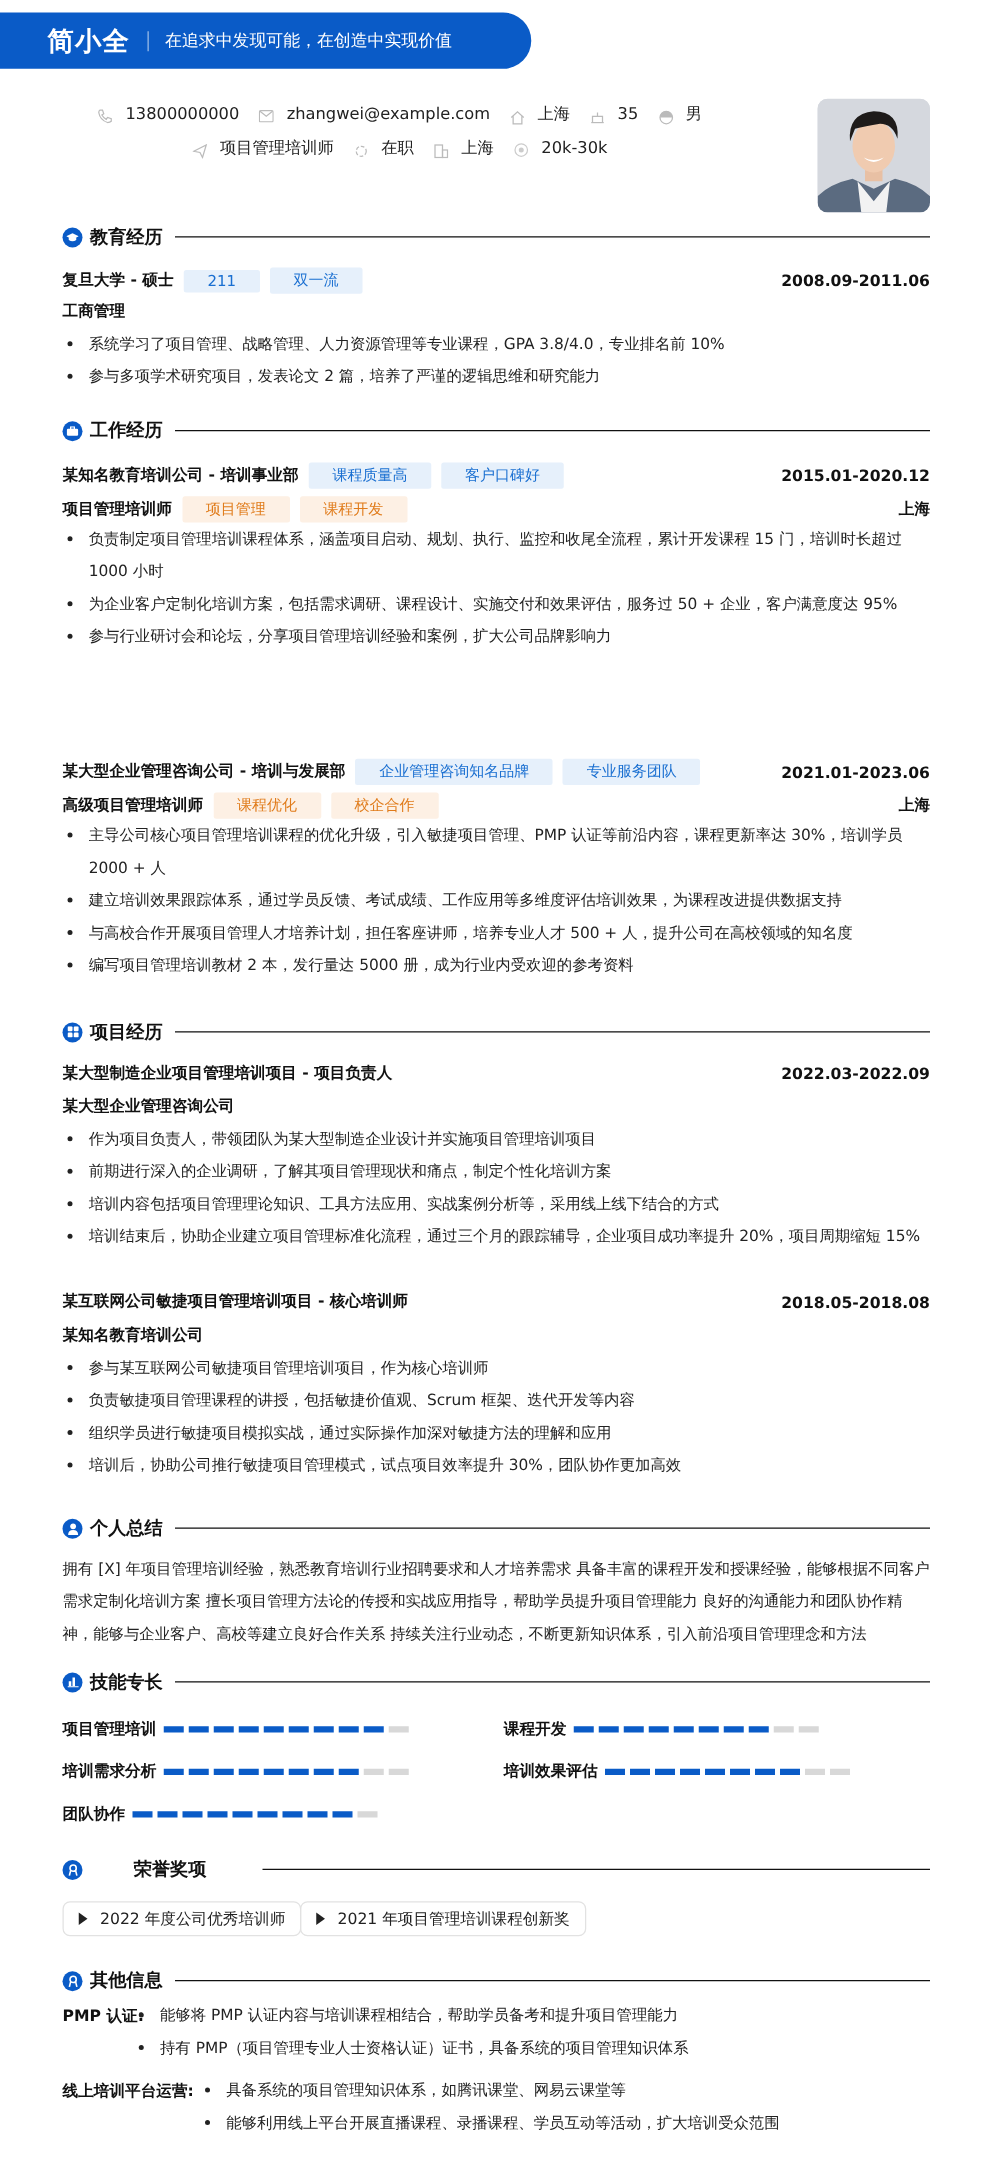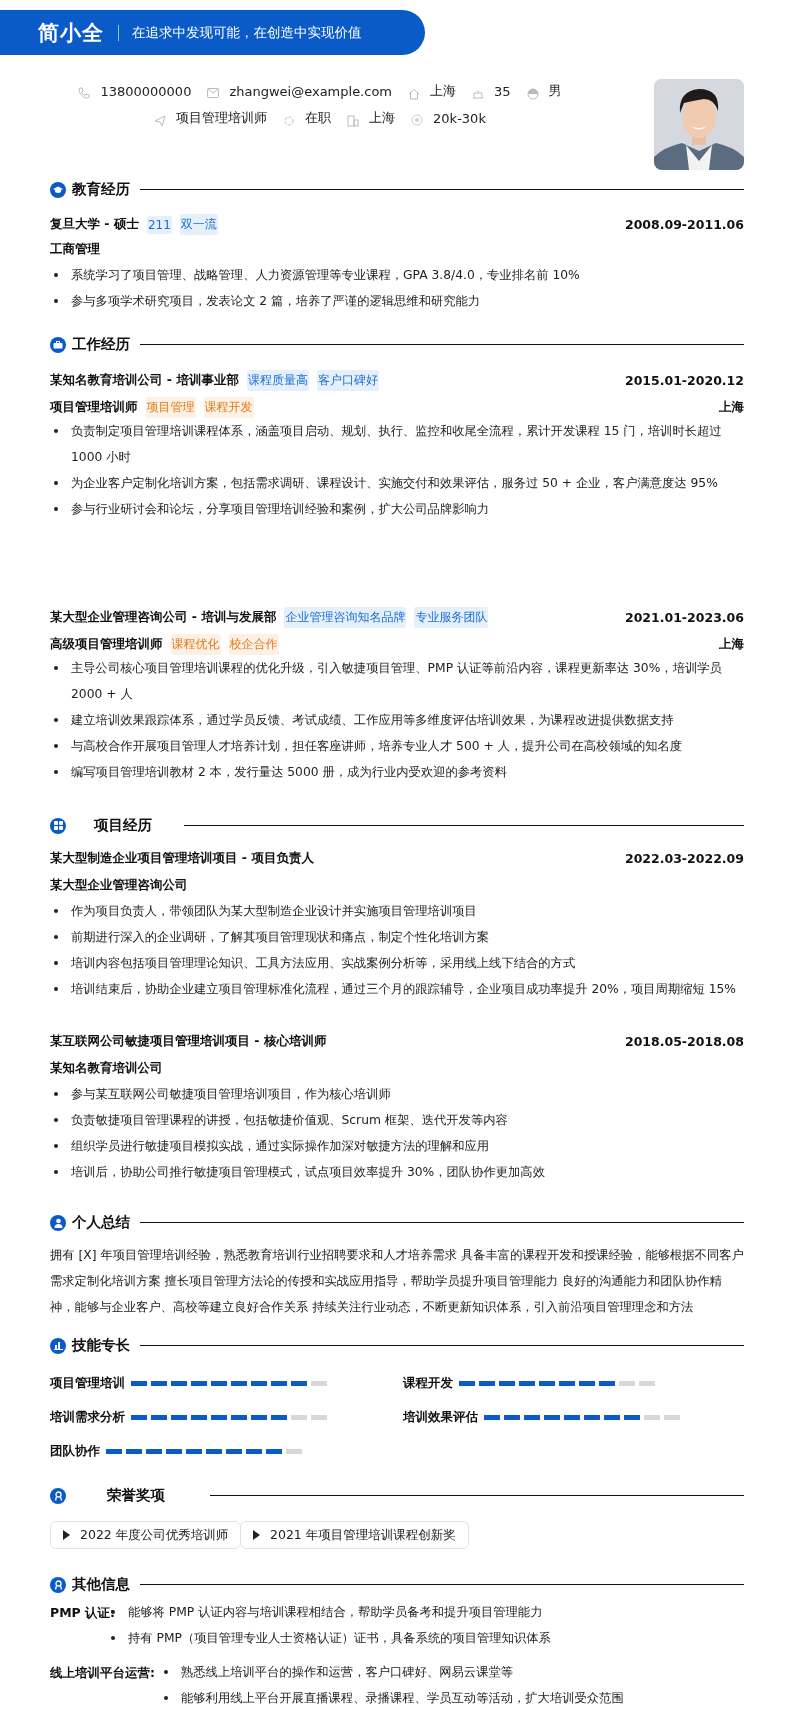--- a/index.html
+++ b/index.html
@@ -12,21 +12,21 @@
 .info{position:absolute;left:0;width:640px;display:flex;justify-content:center;align-items:center;font-size:13px;color:#222;}
 .info .it{display:flex;align-items:flex-end;margin:0 8px;}
 .info .ic{width:12px;height:12px;margin-right:10px;color:#bbb;display:inline-flex;align-items:center;justify-content:center;}
 .photo{position:absolute;left:654px;top:79px;width:90px;height:91px;border-radius:8px;overflow:hidden;background:#d6d9df;}
 .sec{position:absolute;left:50px;width:694px;display:flex;align-items:center;}
 .sec .sic{width:16px;height:16px;border-radius:50%;background:#0a5bc7;display:flex;align-items:center;justify-content:center;margin-right:6px;}
 .sec .stitle{font-size:14.5px;font-weight:bold;color:#111;}
 .sec .line{flex:1;height:1.5px;background:#111;margin-left:10px;}
 .row{position:absolute;left:50px;width:694px;display:flex;align-items:center;}
 .bold{font-weight:bold;font-size:12.5px;color:#111;}
-.tag{font-size:12px;padding:2px 1px;border-radius:2px;margin-left:8px;}
+.tag{font-size:12px;padding:2px 19px;border-radius:2px;margin-left:8px;}
 .tag.blue{background:#e6f0fb;color:#1a6fd1;}
 .tag.orange{background:#fdf0e4;color:#e07b1a;}
 .right{margin-left:auto;font-weight:bold;color:#111;}
 ul.b{position:absolute;left:50px;width:700px;list-style:none;}
 ul.b li{position:relative;padding-left:21px;font-size:12.3px;line-height:26px;color:#222;}
 ul.b li::before{content:"";position:absolute;left:4px;top:11px;width:4px;height:4px;border-radius:50%;background:#222;}
 .summary{position:absolute;left:50px;width:700px;font-size:12.3px;line-height:26px;color:#222;}
 .skill{position:absolute;display:flex;align-items:center;}
 .skill .sl{font-weight:bold;font-size:12.5px;color:#111;margin-right:6px;}
 .seg{width:16px;height:5px;margin-right:4px;background:#0a5bc7;}
@@ -202,21 +202,21 @@
   <span class="tag orange">校企合作</span>
   <span class="right">上海</span>
 </div>
 <ul class="b" style="top:655px;width:694px;">
   <li>主导公司核心项目管理培训课程的优化升级，引入敏捷项目管理、PMP 认证等前沿内容，课程更新率达 30%，培训学员 2000 + 人</li>
   <li>建立培训效果跟踪体系，通过学员反馈、考试成绩、工作应用等多维度评估培训效果，为课程改进提供数据支持</li>
   <li>与高校合作开展项目管理人才培养计划，担任客座讲师，培养专业人才 500 + 人，提升公司在高校领域的知名度</li>
   <li>编写项目管理培训教材 2 本，发行量达 5000 册，成为行业内受欢迎的参考资料</li>
 </ul>
 
-<div class="sec" style="top:816px;gap:22px;">
+<div class="sec" style="top:816px;">
   <span class="sic">
       <svg width="9" height="9" viewBox="0 0 9 9">
         <rect x="0" y="0" width="4" height="4" rx="1" fill="#fff"></rect>
         <rect x="5" y="0" width="4" height="4" rx="1" fill="#fff"></rect>
         <rect x="0" y="5" width="4" height="4" rx="1" fill="#fff"></rect>
         <rect x="5" y="5" width="4" height="4" rx="1" fill="#fff"></rect>
       </svg>
     </span>
   <span class="stitle">项目经历</span>
   <span class="line"></span>
@@ -378,15 +378,15 @@
   <span class="stitle">其他信息</span>
   <span class="line"></span>
 </div>
 <div class="other-label" style="top:1605px;">PMP 认证:</div>
 <ul class="b" style="top:1599px;left:107px;width:640px;">
   <li>能够将 PMP 认证内容与培训课程相结合，帮助学员备考和提升项目管理能力</li>
   <li>持有 PMP（项目管理专业人士资格认证）证书，具备系统的项目管理知识体系</li>
 </ul>
 <div class="other-label" style="top:1665px;">线上培训平台运营:</div>
 <ul class="b" style="top:1659px;left:160px;width:600px;">
-  <li>熟悉线上培训平台的操作和运营，客户口碑好、网易云课堂等</li>
+  <li>具备系统的项目管理知识体系，如腾讯课堂、网易云课堂等</li>
   <li>能够利用线上平台开展直播课程、录播课程、学员互动等活动，扩大培训受众范围</li>
 </ul>
 
 </body></html>

